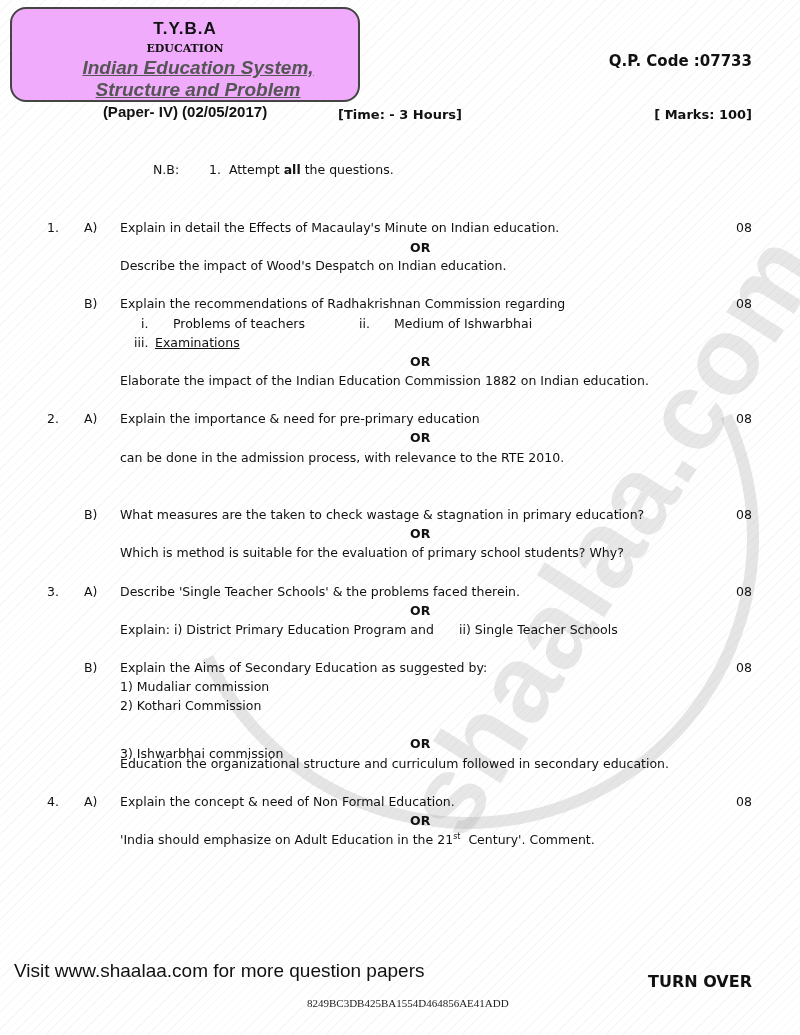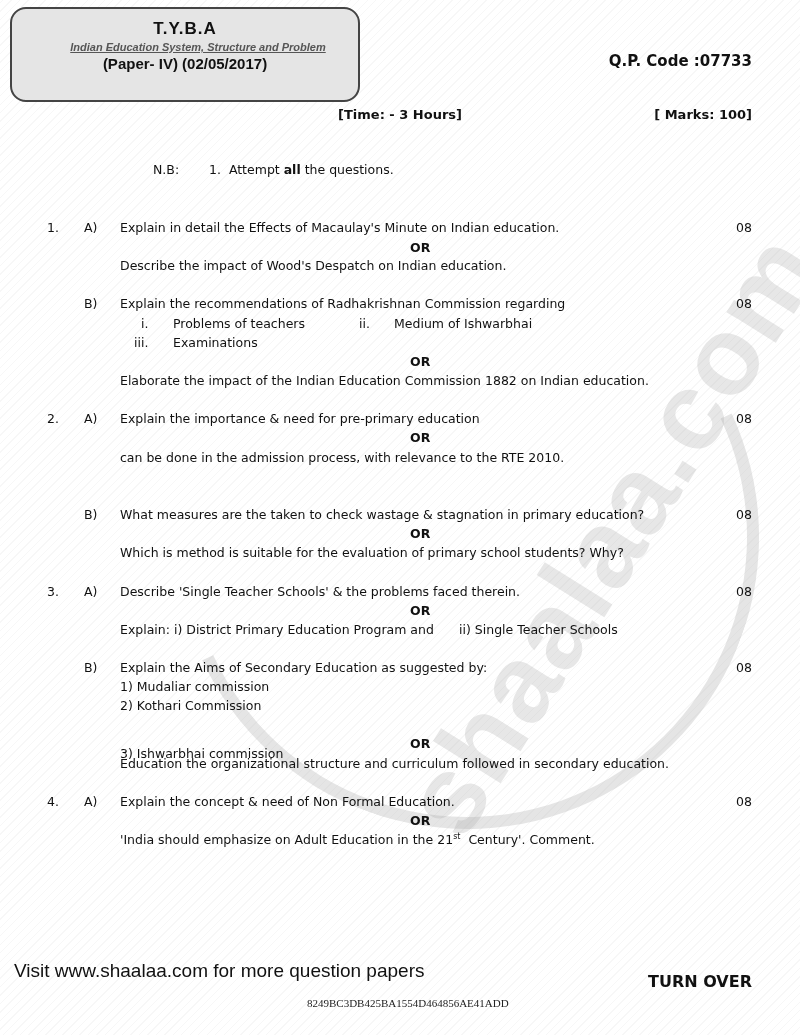--- a/index.html
+++ b/index.html
@@ -19,25 +19,25 @@
     color: rgba(170,170,170,0.28); transform: rotate(-58deg); transform-origin: center;
     pointer-events: none; letter-spacing: 2px;
   }
   .hash-pattern {
     position: absolute; inset: 0; pointer-events: none;
     background-image: repeating-linear-gradient(-45deg, rgba(0,0,0,0.0) 0px, rgba(0,0,0,0.0) 5px, rgba(0,0,0,0.03) 5px, rgba(0,0,0,0.03) 6px);
   }
   .title-box {
     position: absolute; left: 10px; top: 7px; width: 350px; height: 95px;
     border: 2.5px solid #444; border-radius: 16px; text-align: center; box-sizing: border-box;
-    background: #e5e5e5;
+    background: #f0abfc;
   }
   .tb-line1 { font-size: 17px; font-weight: bold; margin-top: 10px; letter-spacing: 1px; }
   .tb-line2 { font-family: "DejaVu Serif", serif; font-size: 11px; font-weight: bold; margin-top: 3px; }
-  .tb-line3 { font-size: 11px; font-weight: bold; font-style: italic; color: #555; text-decoration: underline; margin-top: 2px; margin-left: 26px; }
+  .tb-line3 { font-size: 19px; font-weight: bold; font-style: italic; color: #555; text-decoration: underline; margin-top: 2px; margin-left: 26px; }
   .tb-line4 { font-size: 15px; font-weight: bold; margin-top: 2px; }
   .qp-code { position: absolute; right: 48px; top: 52px; font-size: 15px; font-weight: bold; font-family: "DejaVu Sans", sans-serif; }
   .time { position: absolute; left: 338px; top: 107px; font-size: 13px; font-weight: bold; font-family: "DejaVu Sans", sans-serif; }
   .marks { position: absolute; right: 48px; top: 107px; font-size: 13px; font-weight: bold; font-family: "DejaVu Sans", sans-serif; }
   .doc-text { font-family: "DejaVu Sans", sans-serif; font-size: 12.5px; }
   .nb { position: absolute; left: 153px; top: 162px; }
   .nb .label { display: inline-block; width: 52px; }
   .line { position: absolute; white-space: nowrap; }
   .qnum { position: absolute; left: 47px; }
   .qpart { position: absolute; left: 84px; }
@@ -52,20 +52,21 @@
 </style>
 </head>
 <body>
 
 <div class="hash-pattern"></div>
 <div class="watermark-arc"></div>
 <div class="watermark-text">shaalaa.com</div>
 
 <div class="title-box">
   <div class="tb-line1">T.Y.B.A</div>
+  <div class="tb-line2">EDUCATION</div>
   <div class="tb-line3">Indian Education System, Structure and Problem</div>
   <div class="tb-line4">(Paper- IV) (02/05/2017)</div>
 </div>
 
 <div class="qp-code">Q.P. Code :07733</div>
 <div class="time">[Time: - 3 Hours]</div>
 <div class="marks">[ Marks: 100]</div>
 
 <div class="doc-text">
 
@@ -90,21 +91,21 @@
     <span class="marks-val">08</span>
   </div>
   <div class="line" style="top:316px;left:0;width:800px;">
     <span style="position:absolute;left:141px;">i.</span>
     <span style="position:absolute;left:173px;">Problems of teachers</span>
     <span style="position:absolute;left:359px;">ii.</span>
     <span style="position:absolute;left:394px;">Medium of Ishwarbhai</span>
   </div>
   <div class="line" style="top:335px;left:0;width:800px;">
     <span style="position:absolute;left:134px;">iii.</span>
-    <span style="position:absolute;left:173px;">Examinations</span>
+    <span style="position:absolute;left:155px;text-decoration:underline;">Examinations</span>
   </div>
   <div class="line or" style="top:354px;">OR</div>
   <div class="line qtext" style="top:373px;">Elaborate the impact of the Indian Education Commission 1882 on Indian education.</div>
 
   <div class="line" style="top:411px;left:0;width:800px;">
     <span class="qnum">2.</span>
     <span class="qpart">A)</span>
     <span class="qtext">Explain the importance &amp; need for pre-primary education</span>
     <span class="marks-val">08</span>
   </div>

